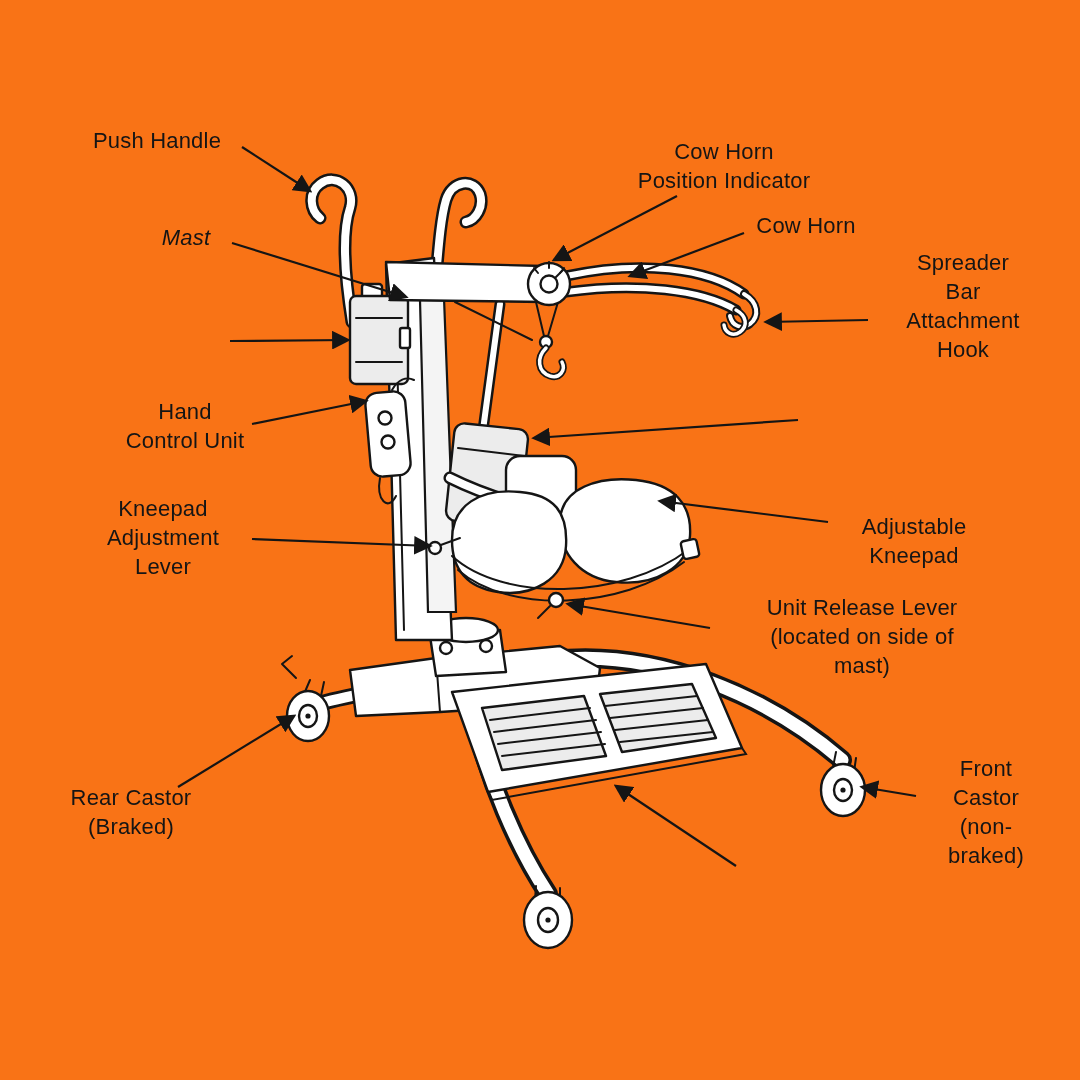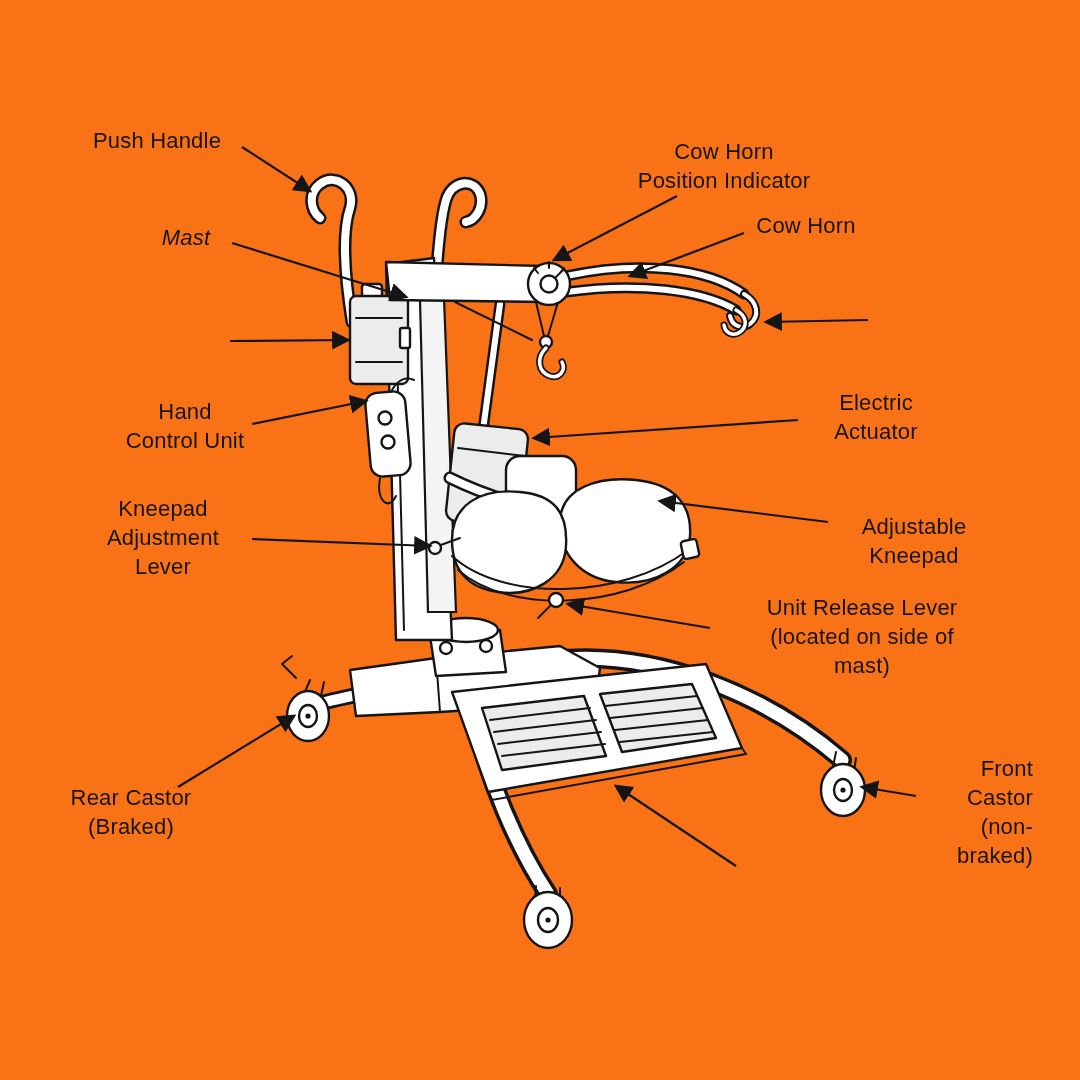--- a/index.html
+++ b/index.html
@@ -191,22 +191,22 @@
   <div class="label" style="left:185px;top:426px;">Hand
 Control Unit</div>
   <div class="label" style="left:163px;top:538px;">Kneepad
 Adjustment
 Lever</div>
   <div class="label" style="left:131px;top:812px;">Rear Castor
 (Braked)</div>
   <div class="label" style="left:724px;top:166px;">Cow Horn
 Position Indicator</div>
   <div class="label" style="left:806px;top:226px;">Cow Horn</div>
-  <div class="label" style="left:876px;top:417px;">Electric
-Actuator</div>
+  <div class="label" style="left:963px;top:306px;">Spreader Bar
+Attachment Hook</div>
   <div class="label" style="left:914px;top:522px;margin-top:19px;">Adjustable
 Kneepad</div>
   <div class="label" style="left:862px;top:637px;">Unit Release Lever
 (located on side of mast)</div>
-  <div class="label" style="left:986px;top:812px;text-align:right;">Front Castor
+  <div class="label" style="left:986px;top:812px;">Front Castor
 (non-braked)</div>
 
 </div>
 
 </body></html>

